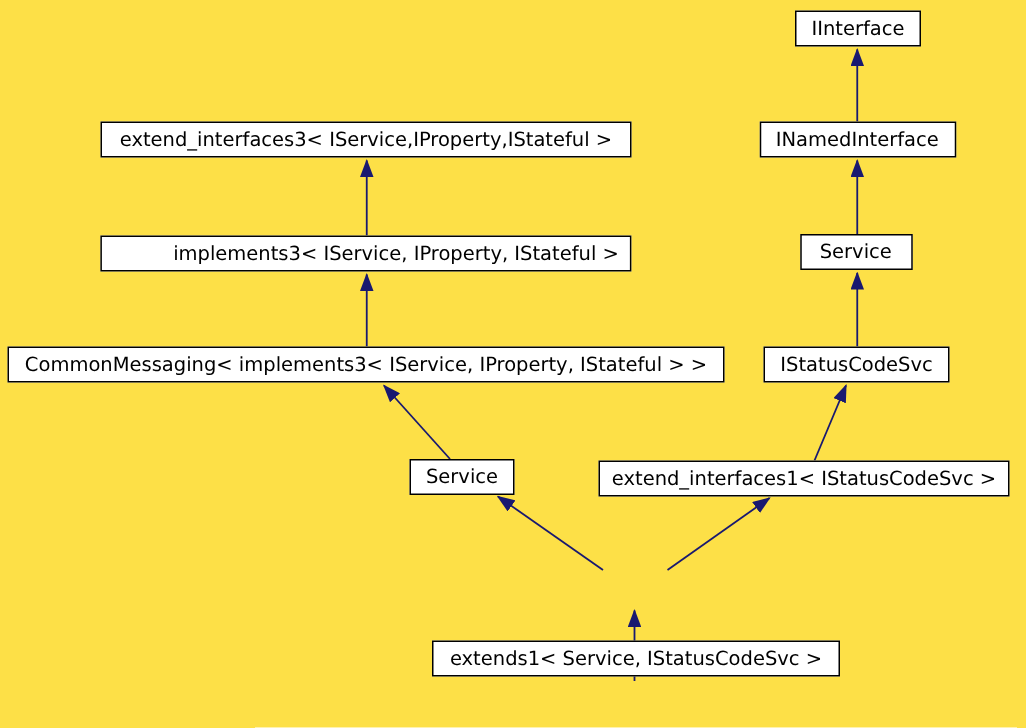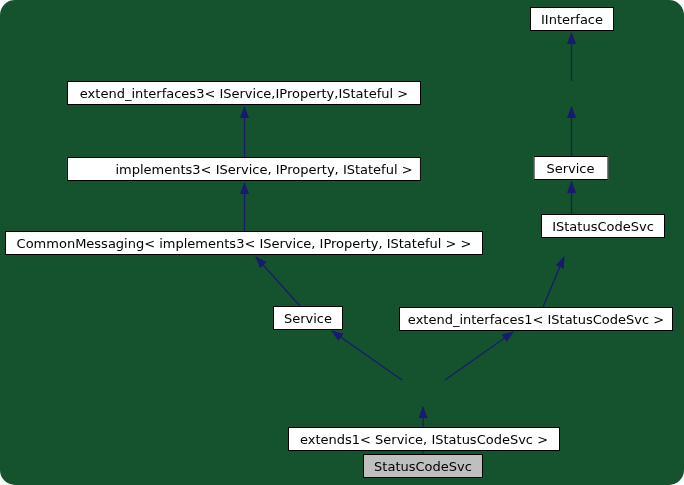--- a/index.html
+++ b/index.html
@@ -4,24 +4,23 @@
 <style>
   html, body {
     margin: 0;
     padding: 0;
     background: #ffffff;
   }
   #graph {
     position: relative;
     width: 684px;
     height: 485px;
-    background: #14532d;
+    background: #fde047;
     overflow: hidden;
     font-family: "DejaVu Sans", "Liberation Sans", sans-serif;
-    border-radius: 15px;
   }
   #edges {
     position: absolute;
     left: 0;
     top: 0;
     width: 684px;
     height: 485px;
     pointer-events: none;
   }
   .node {
@@ -69,32 +68,32 @@
     <line class="edge" x1="244.5" y1="231" x2="244.5" y2="183" marker-end="url(#arrow)"></line>
     <line class="edge" x1="300" y1="306" x2="256" y2="257" marker-end="url(#arrow)"></line>
     <line class="edge" x1="543" y1="307" x2="564" y2="257" marker-end="url(#arrow)"></line>
     <line class="edge" x1="402" y1="380" x2="332" y2="331" marker-end="url(#arrow)"></line>
     <line class="edge" x1="445" y1="380" x2="513" y2="332" marker-end="url(#arrow)"></line>
     <line class="edge" x1="423" y1="454" x2="423" y2="407" marker-end="url(#arrow)"></line>
   </svg>
 
   <div class="node" style="left:572px;   top:7px;   min-width:84px;">IInterface</div>
 
+  <div class="node" style="left:571.5px; top:81px;  min-width:131px;">INamedInterface</div>
 
   <div class="node" style="left:244px;   top:81px;  min-width:354px;">extend_interfaces3&lt; IService,IProperty,IStateful &gt;</div>
 
   <div class="node" style="left:570.5px; top:156px; min-width:75px;">Service</div>
 
   <div class="node" style="left:243.5px; top:157px; min-width:313px;padding-left:48px;">implements3&lt; IService, IProperty, IStateful &gt;</div>
 
   <div class="node" style="left:244px;   top:231px; min-width:478px;">CommonMessaging&lt; implements3&lt; IService, IProperty, IStateful &gt; &gt;</div>
 
-  <div class="node" style="left:571px;   top:214px; min-width:124px;margin-left:32px;">IStatusCodeSvc</div>
+  <div class="node" style="left:571px;   top:231px; min-width:124px;">IStatusCodeSvc</div>
 
   <div class="node" style="left:308px;   top:306px; min-width:70px;">Service</div>
 
   <div class="node" style="left:536px;   top:307px; min-width:274px;">extend_interfaces1&lt; IStatusCodeSvc &gt;</div>
 
   <div class="node" style="left:424px;   top:381px; min-width:272px;margin-top:46px;">extends1&lt; Service, IStatusCodeSvc &gt;</div>
 
-  <div class="node selected" style="left:423px; top:454px; min-width:120px;">StatusCodeSvc</div>
 
 </div>
 
 </body></html>

